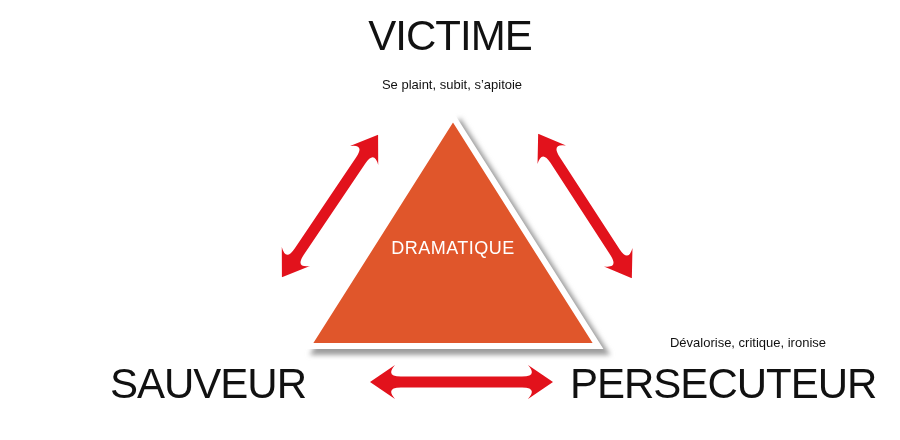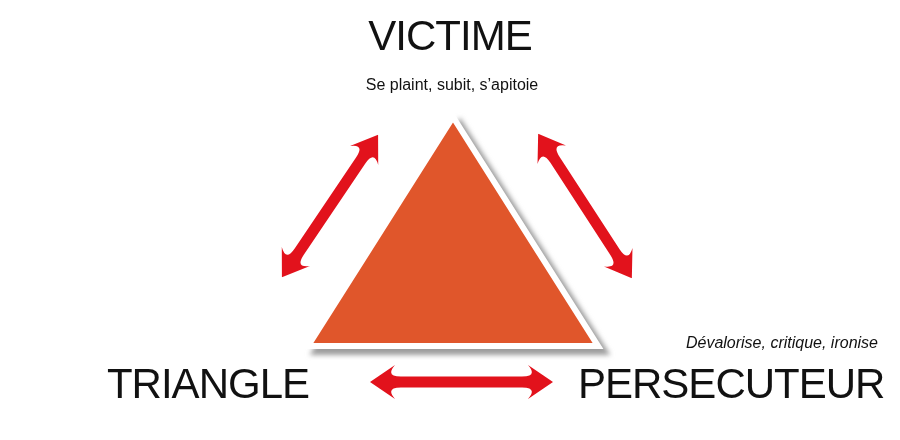--- a/index.html
+++ b/index.html
@@ -23,43 +23,42 @@
     font-size: 42px;
     font-weight: 400;
     letter-spacing: -1px;
     color: var(--text, #111);
     text-align: center;
     white-space: nowrap;
     line-height: 1.05;
   }
   .victime-title   { left: 250px; top: 14px;  width: 400px; }
   .sauveur-title   { left: 58px;  top: 362px; width: 300px; }
-  .persecuteur-title { left: 570px; top: 362px; width: 300px; margin-left: 8px; }
+  .persecuteur-title { left: 570px; top: 362px; width: 300px; }
 
   .small-text {
     position: absolute;
-    font-size: 16px;
+    font-size: 13px;
     font-weight: 400;
     color: var(--text, #111);
     line-height: 23px;
   }
   .victime-subtitle {
     left: 252px; top: 73px; width: 400px;
     text-align: center;
   }
   .sauveur-description {
     left: 68px; top: 288px; width: 230px;
     text-align: left;
     white-space: pre-line;
   }
   .persecuteur-description {
     left: 618px; top: 331px; width: 260px;
-    text-align: right;
+    text-align: center;
     white-space: nowrap;
-    font-style: italic;
   }
 
   .triangle-svg {
     position: absolute;
     left: 0; top: 0;
   }
   .triangle-shape {
     fill: var(--triangle-orange, #e0562b);
     stroke: #ffffff;
     stroke-width: 6;
@@ -100,34 +99,35 @@
 
   <div class="role-title victime-title">VICTIME</div>
 
   <div class="small-text victime-subtitle">Se plaint, subit, s’apitoie</div>
 
   <svg class="triangle-svg" width="900" height="440" viewBox="0 0 900 440">
     <polygon class="triangle-shape" points="453,117 308,346 598,346" stroke-miterlimit="12"></polygon>
   </svg>
 
   <div class="triangle-label">
+    <div>DRAMATIQUE</div>
   </div>
 
   <svg class="arrow arrow-victime-sauveur" width="172" height="40" viewBox="0 -20 172 40">
     <path d="M0 0 L25 -17 Q15 -5.5 31 -5.5 L141 -5.5 Q157 -5.5 147 -17 L172 0 L147 17 Q157 5.5 141 5.5 L31 5.5 Q15 5.5 25 17 Z"></path>
   </svg>
 
   <svg class="arrow arrow-victime-persecuteur" width="172" height="40" viewBox="0 -20 172 40">
     <path d="M0 0 L25 -17 Q15 -5.5 31 -5.5 L141 -5.5 Q157 -5.5 147 -17 L172 0 L147 17 Q157 5.5 141 5.5 L31 5.5 Q15 5.5 25 17 Z"></path>
   </svg>
 
   <svg class="arrow arrow-sauveur-persecuteur" width="183" height="40" viewBox="0 -20 183 40">
     <path d="M0 0 L25 -17 Q15 -5.5 31 -5.5 L152 -5.5 Q168 -5.5 158 -17 L183 0 L158 17 Q168 5.5 152 5.5 L31 5.5 Q15 5.5 25 17 Z"></path>
   </svg>
 
 
-  <div class="role-title sauveur-title">TRIANGLE</div>
+  <div class="role-title sauveur-title">SAUVEUR</div>
 
   <div class="small-text persecuteur-description">Dévalorise, critique, ironise</div>
 
   <div class="role-title persecuteur-title">PERSECUTEUR</div>
 
 </div>
 
 </body></html>

